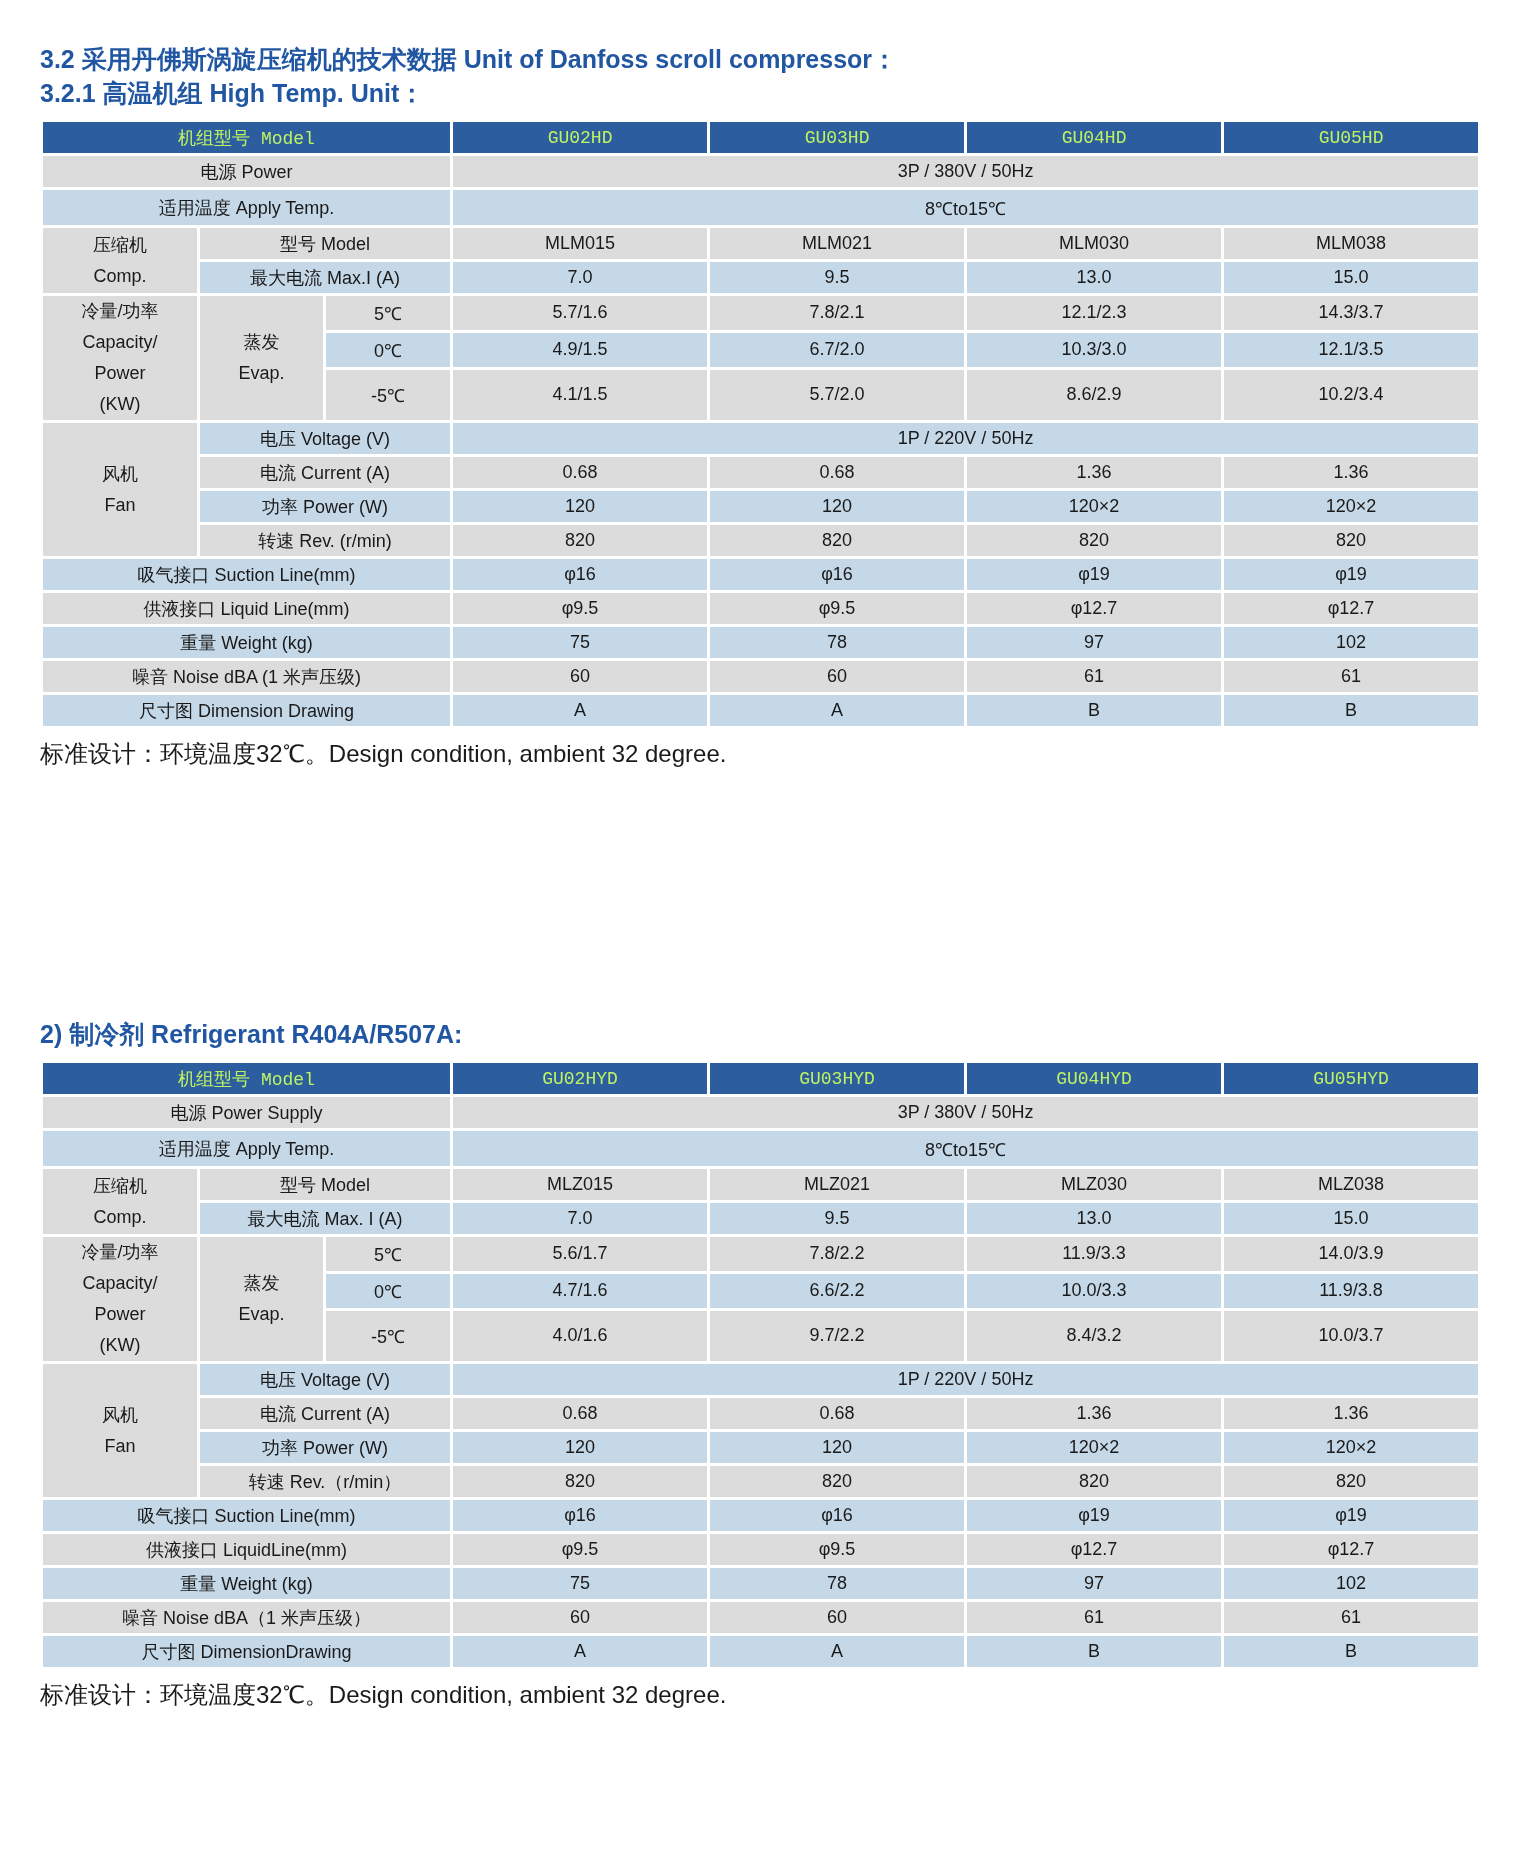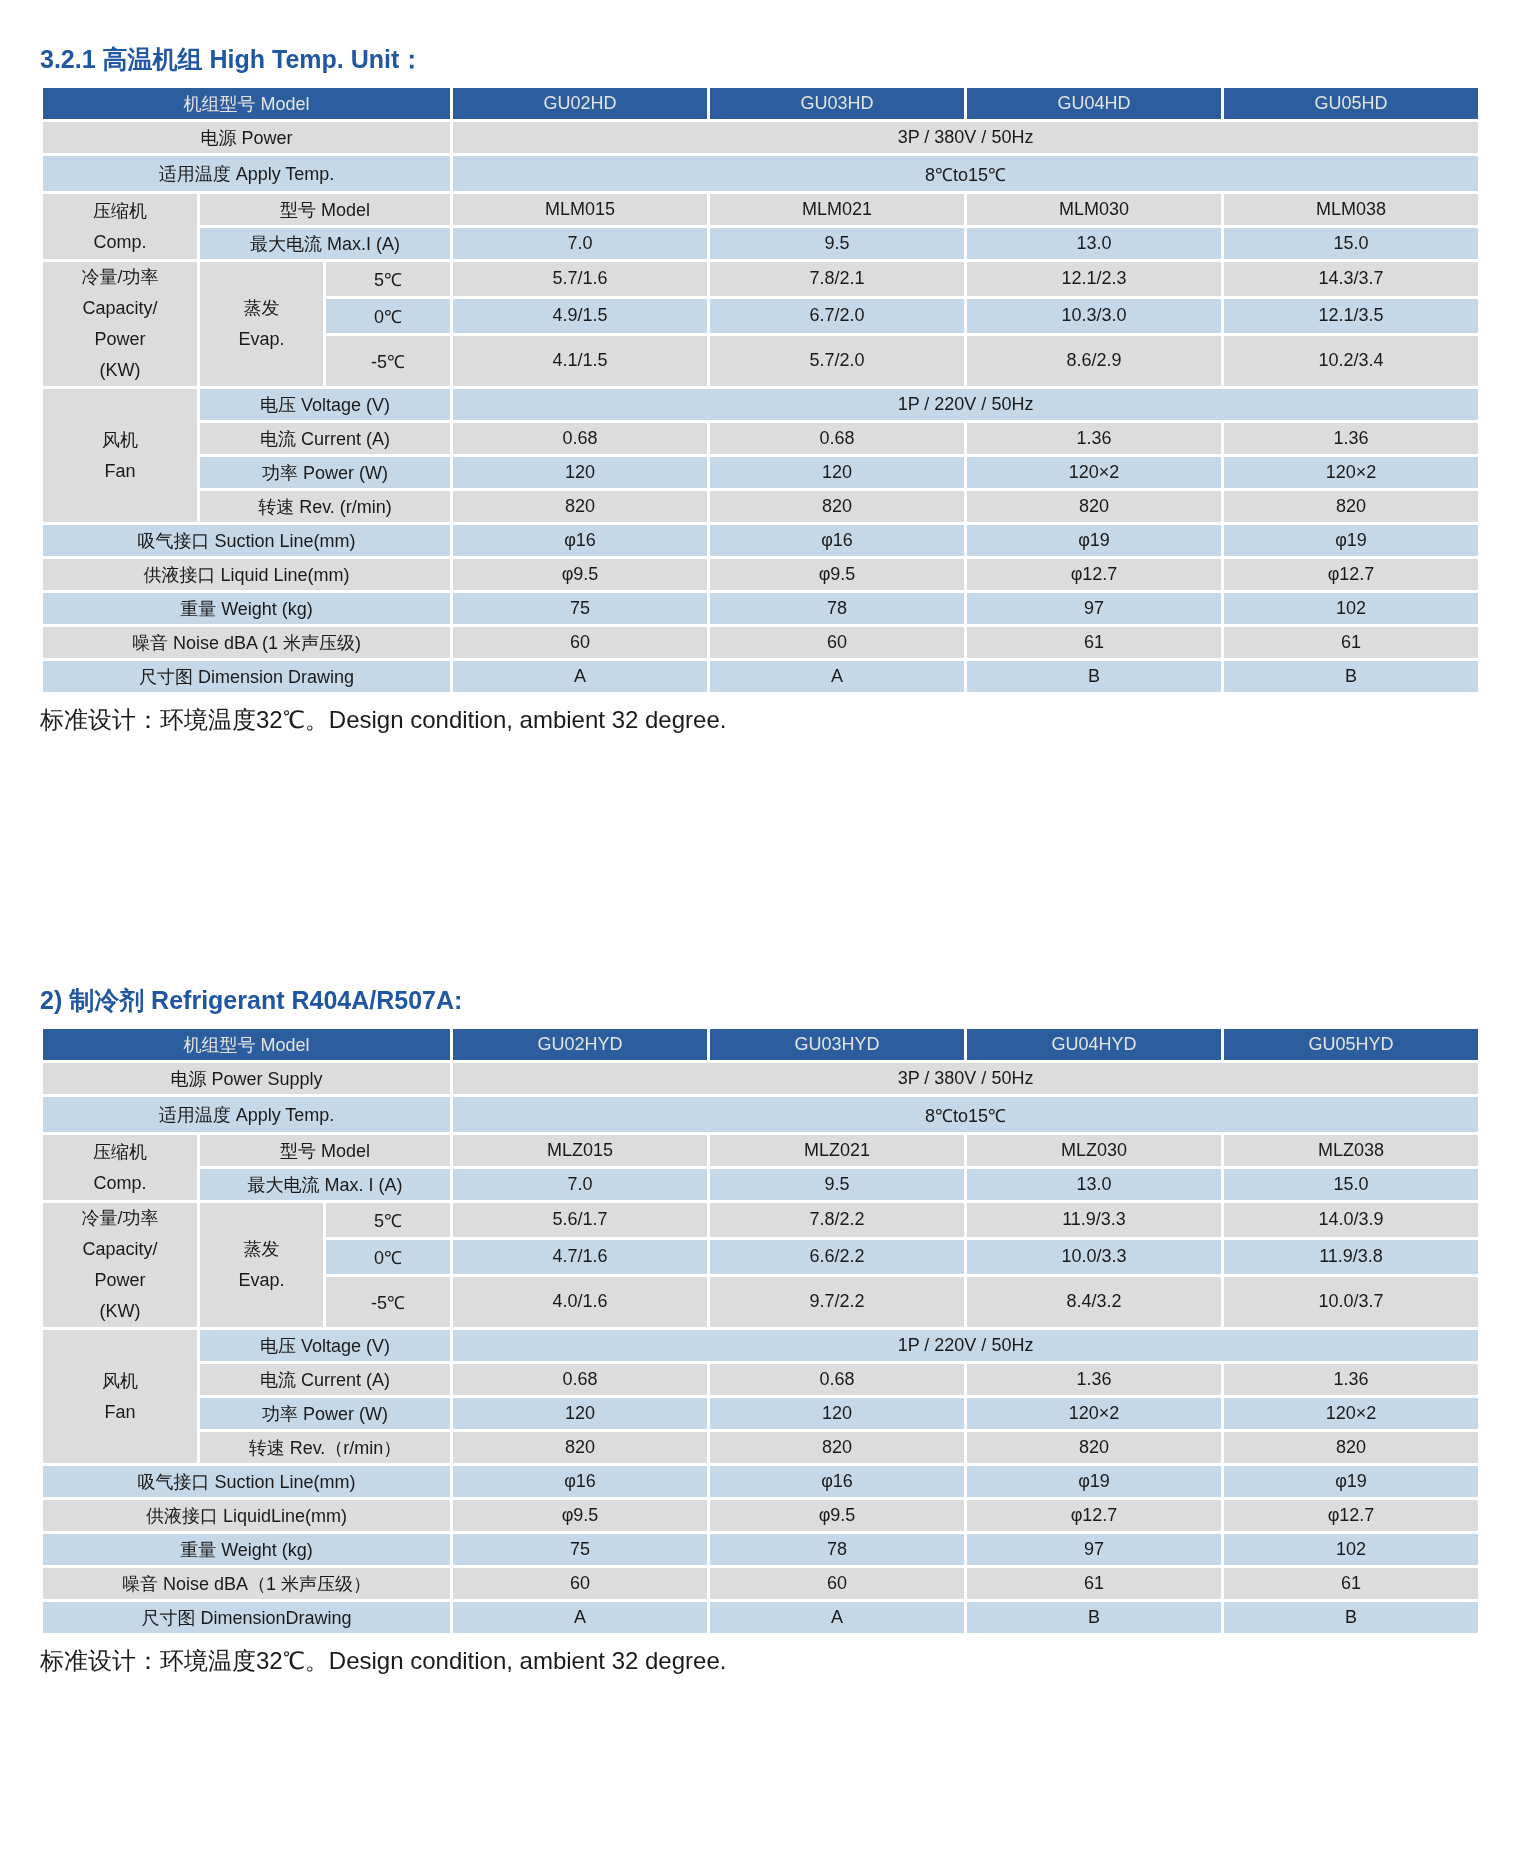--- a/index.html
+++ b/index.html
@@ -29,21 +29,21 @@
   .spec tr { height: 34px; }
   .spec tr.r-apply { height: 38px; }
   .spec tr.r-tall  { height: 49px; }
   .spec td {
     border: 3px solid #ffffff;
     text-align: center;
     vertical-align: middle;
     font-size: 18px;
     padding: 0;
   }
-  .hd   { background: #2c5d9e; color: #e5e5e5; }
+  .hd   { background: #2c5d9e; color: #bef264; font-family: Liberation Mono, monospace; }
   .gray { background: #dcdcdc; }
   .blue { background: #c5d8e8; }
   .group { white-space: pre-line; line-height: 31px; }
 
   .note {
     font-size: 24px;
     line-height: 30px;
     margin: 10px 0 0 0;
     color: #1a1a1a;
   }
@@ -51,20 +51,21 @@
   col.c-a { width: 157px; }
   col.c-b { width: 126px; }
   col.c-c { width: 127px; }
   col.c-d { width: 257px; }
 </style>
 </head>
 <body>
 
 <div class="content">
 
+  <p class="title">3.2 采用丹佛斯涡旋压缩机的技术数据 Unit of Danfoss scroll compressor：</p>
   <p class="title">3.2.1 高温机组 High Temp. Unit：</p>
 
   <table class="spec">
     <colgroup>
         <col class="c-a">
         <col class="c-b">
         <col class="c-c">
         <col class="c-d">
         <col class="c-d">
         <col class="c-d">

